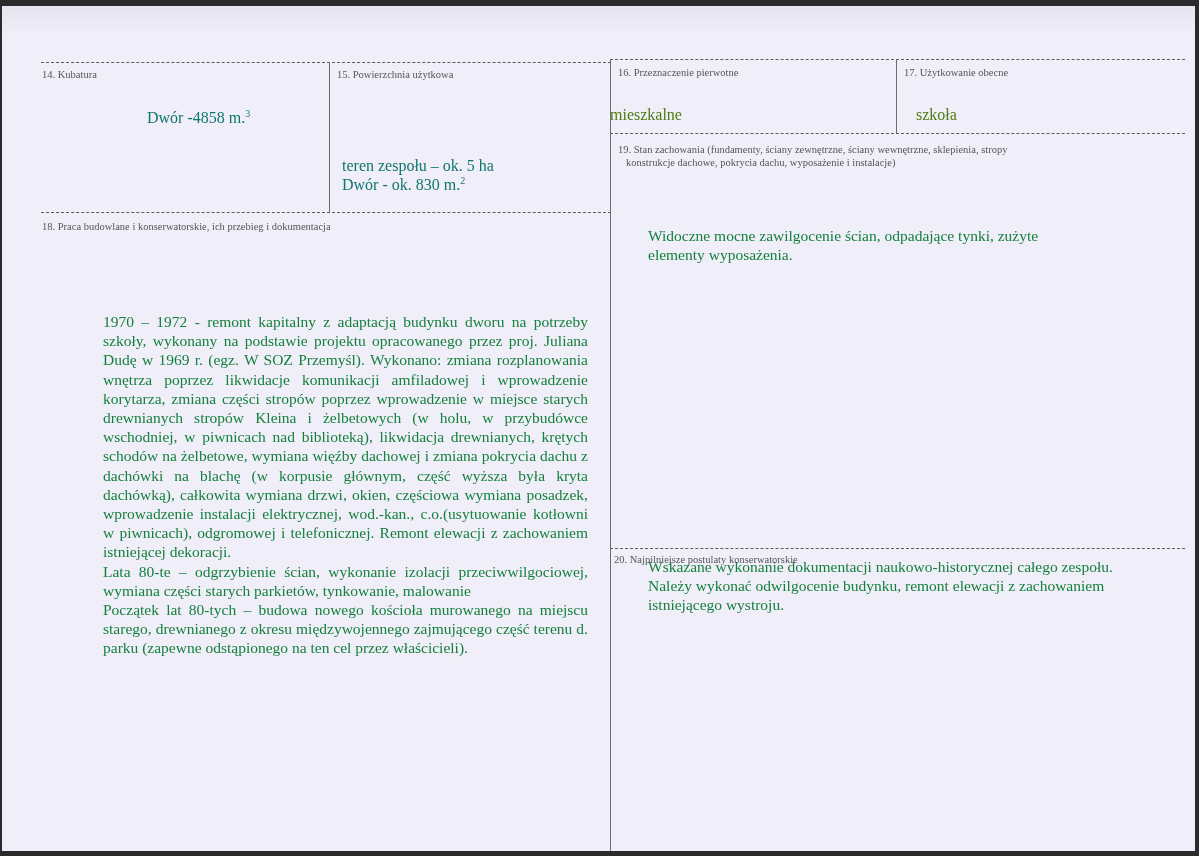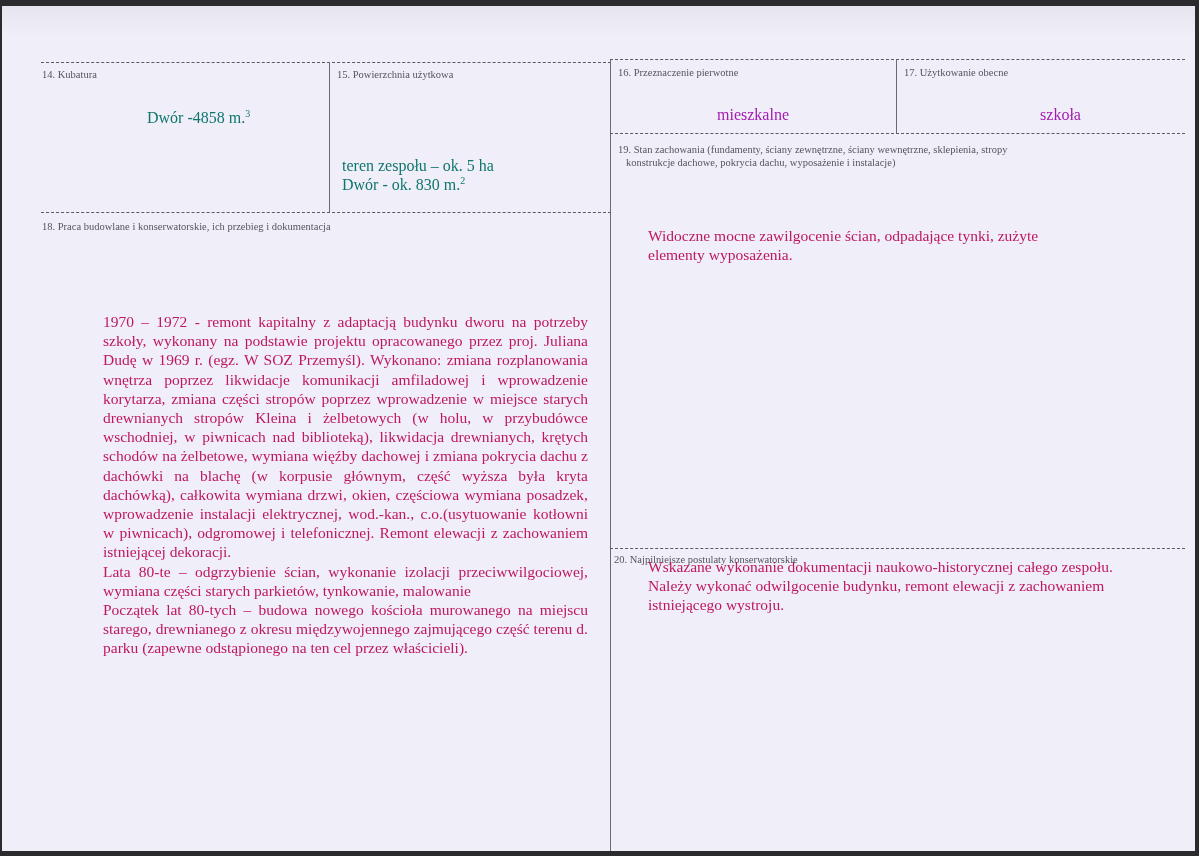--- a/index.html
+++ b/index.html
@@ -50,29 +50,28 @@
     }
     .value {
       position: absolute;
       font-size: 16px;
       line-height: 19px;
       color: #0f766e;
     }
     .value-center {
       position: absolute;
       font-size: 16px;
-      text-align: center;
-      color: #a21caf;
+      color: #4d7c0f;
     }
     .para {
       position: absolute;
       font-size: 15.5px;
       line-height: 19.2px;
       text-align: justify;
-      color: #be185d;
+      color: #15803d;
     }
     .para p {
       margin: 0;
       text-align: justify;
       text-align-last: left;
     }
     sup {
       font-size: 10px;
       vertical-align: 6px;
       line-height: 0;

